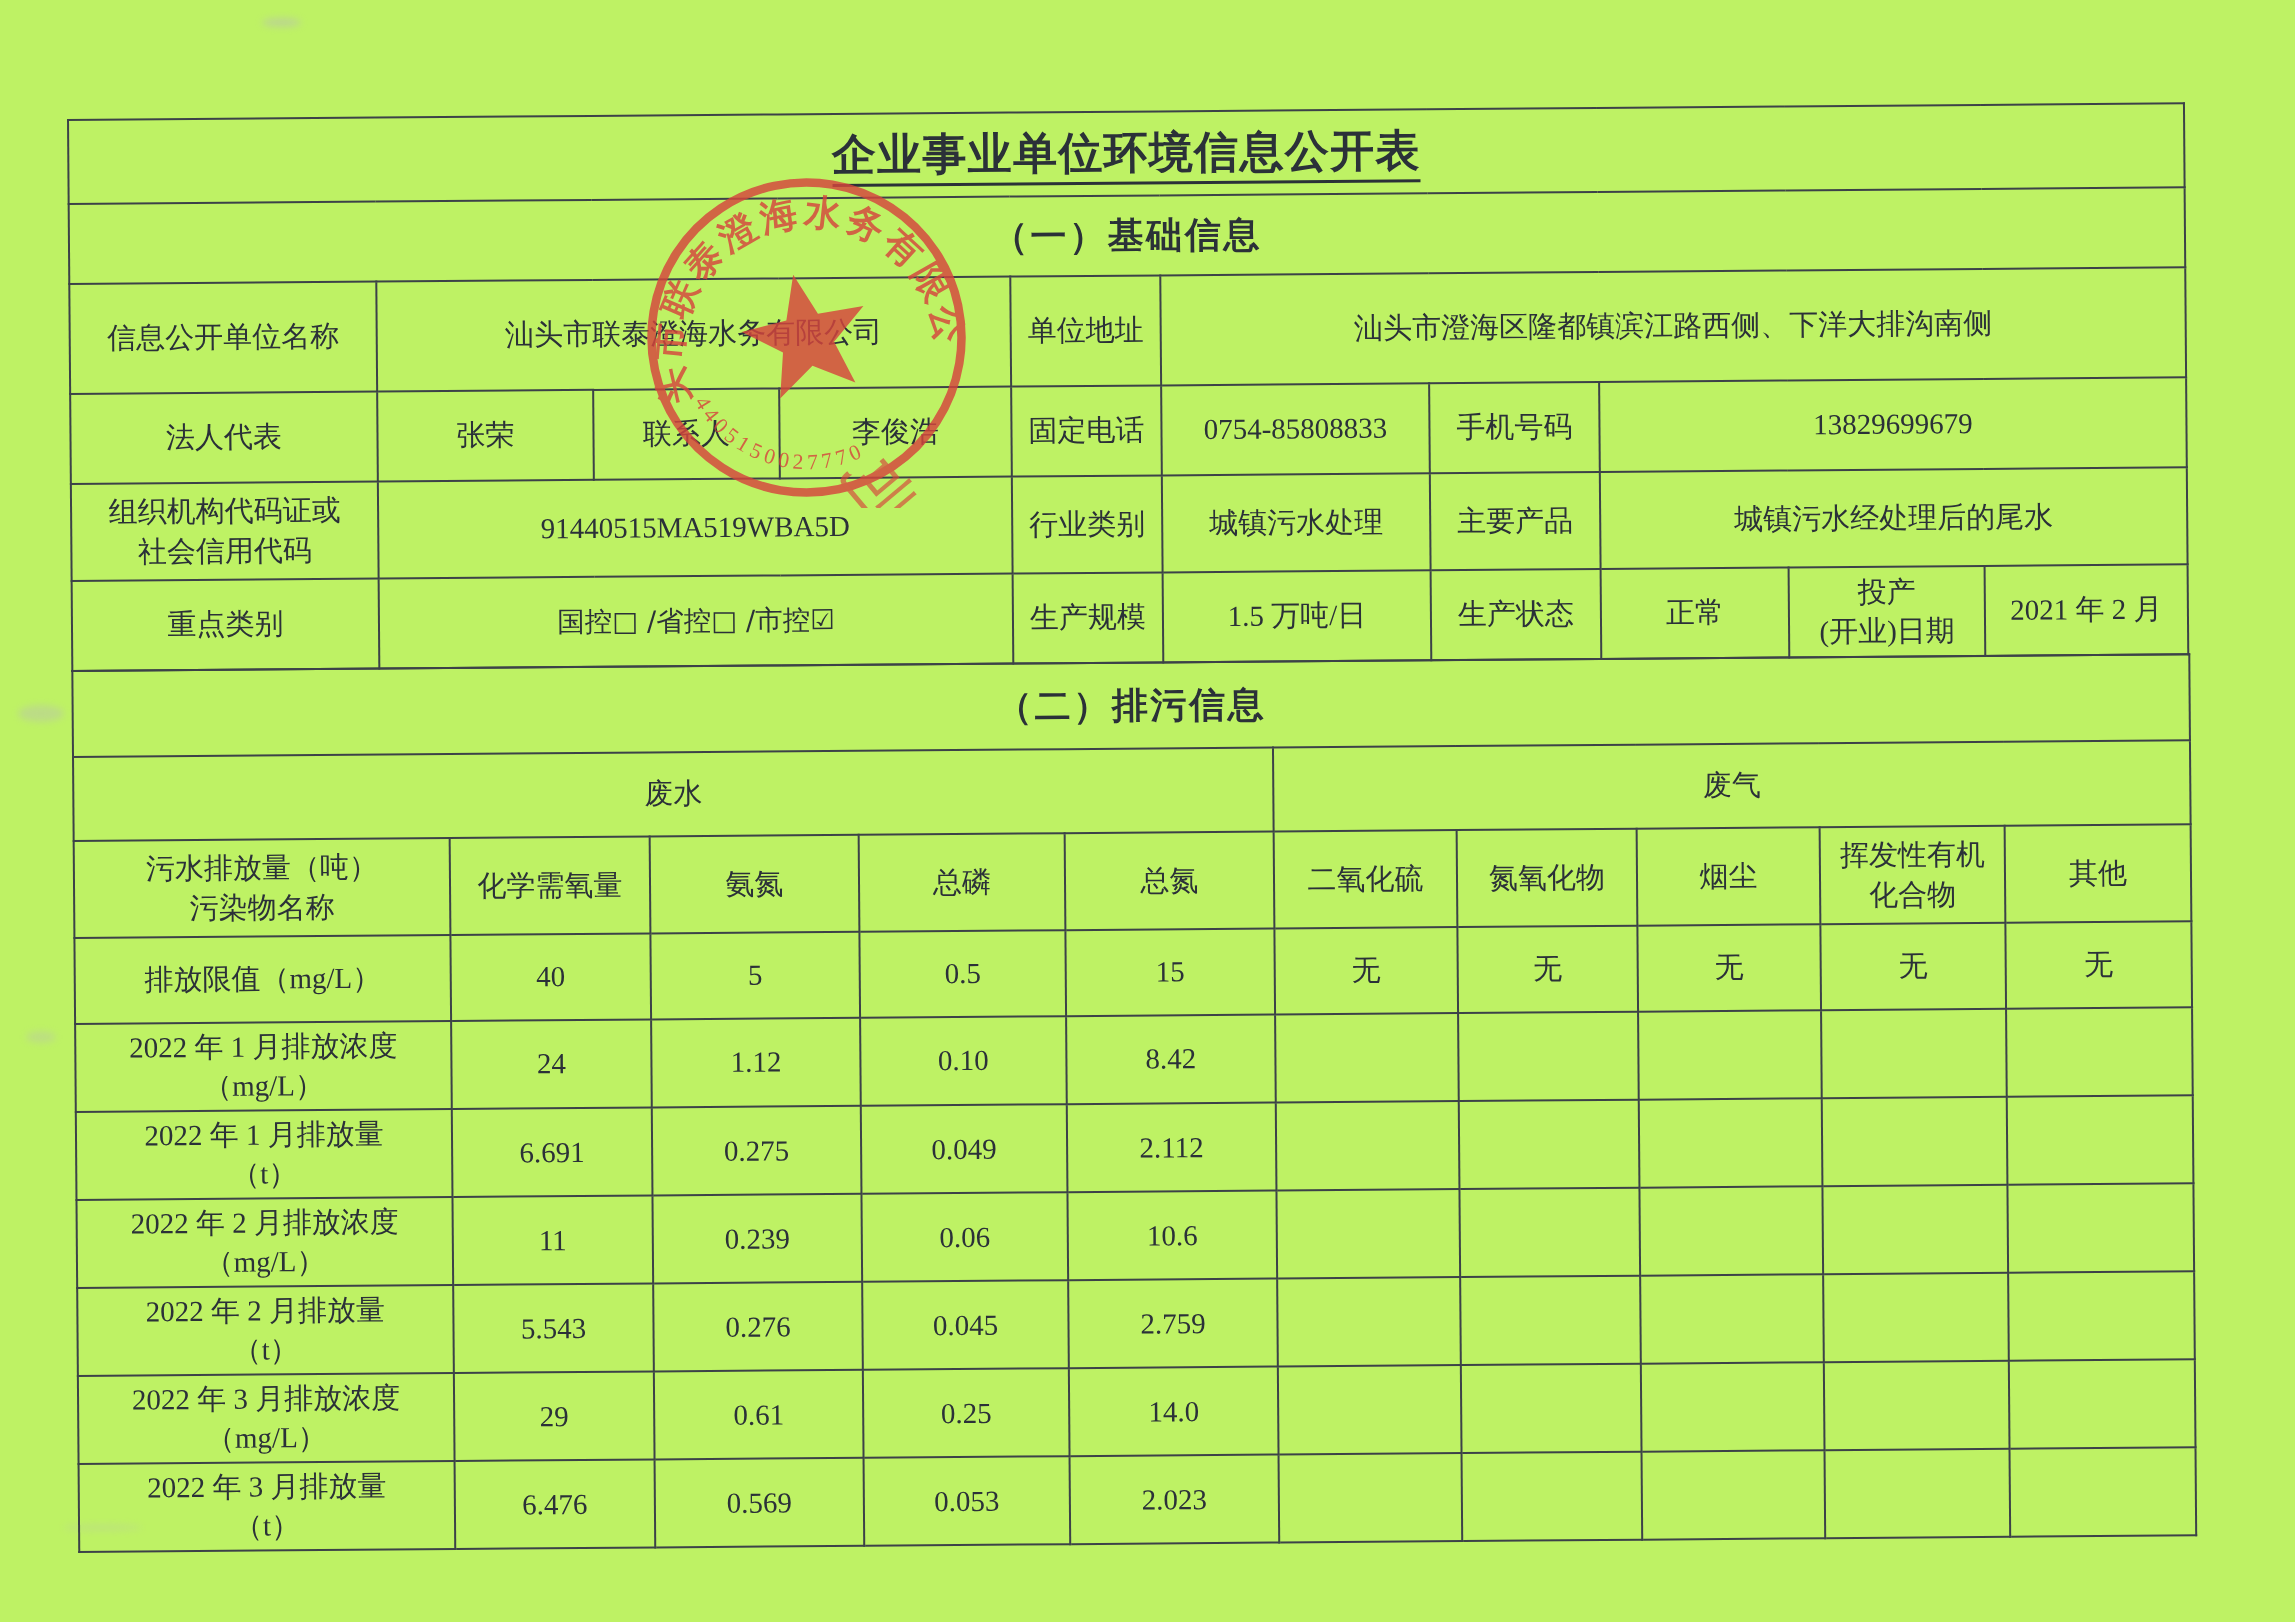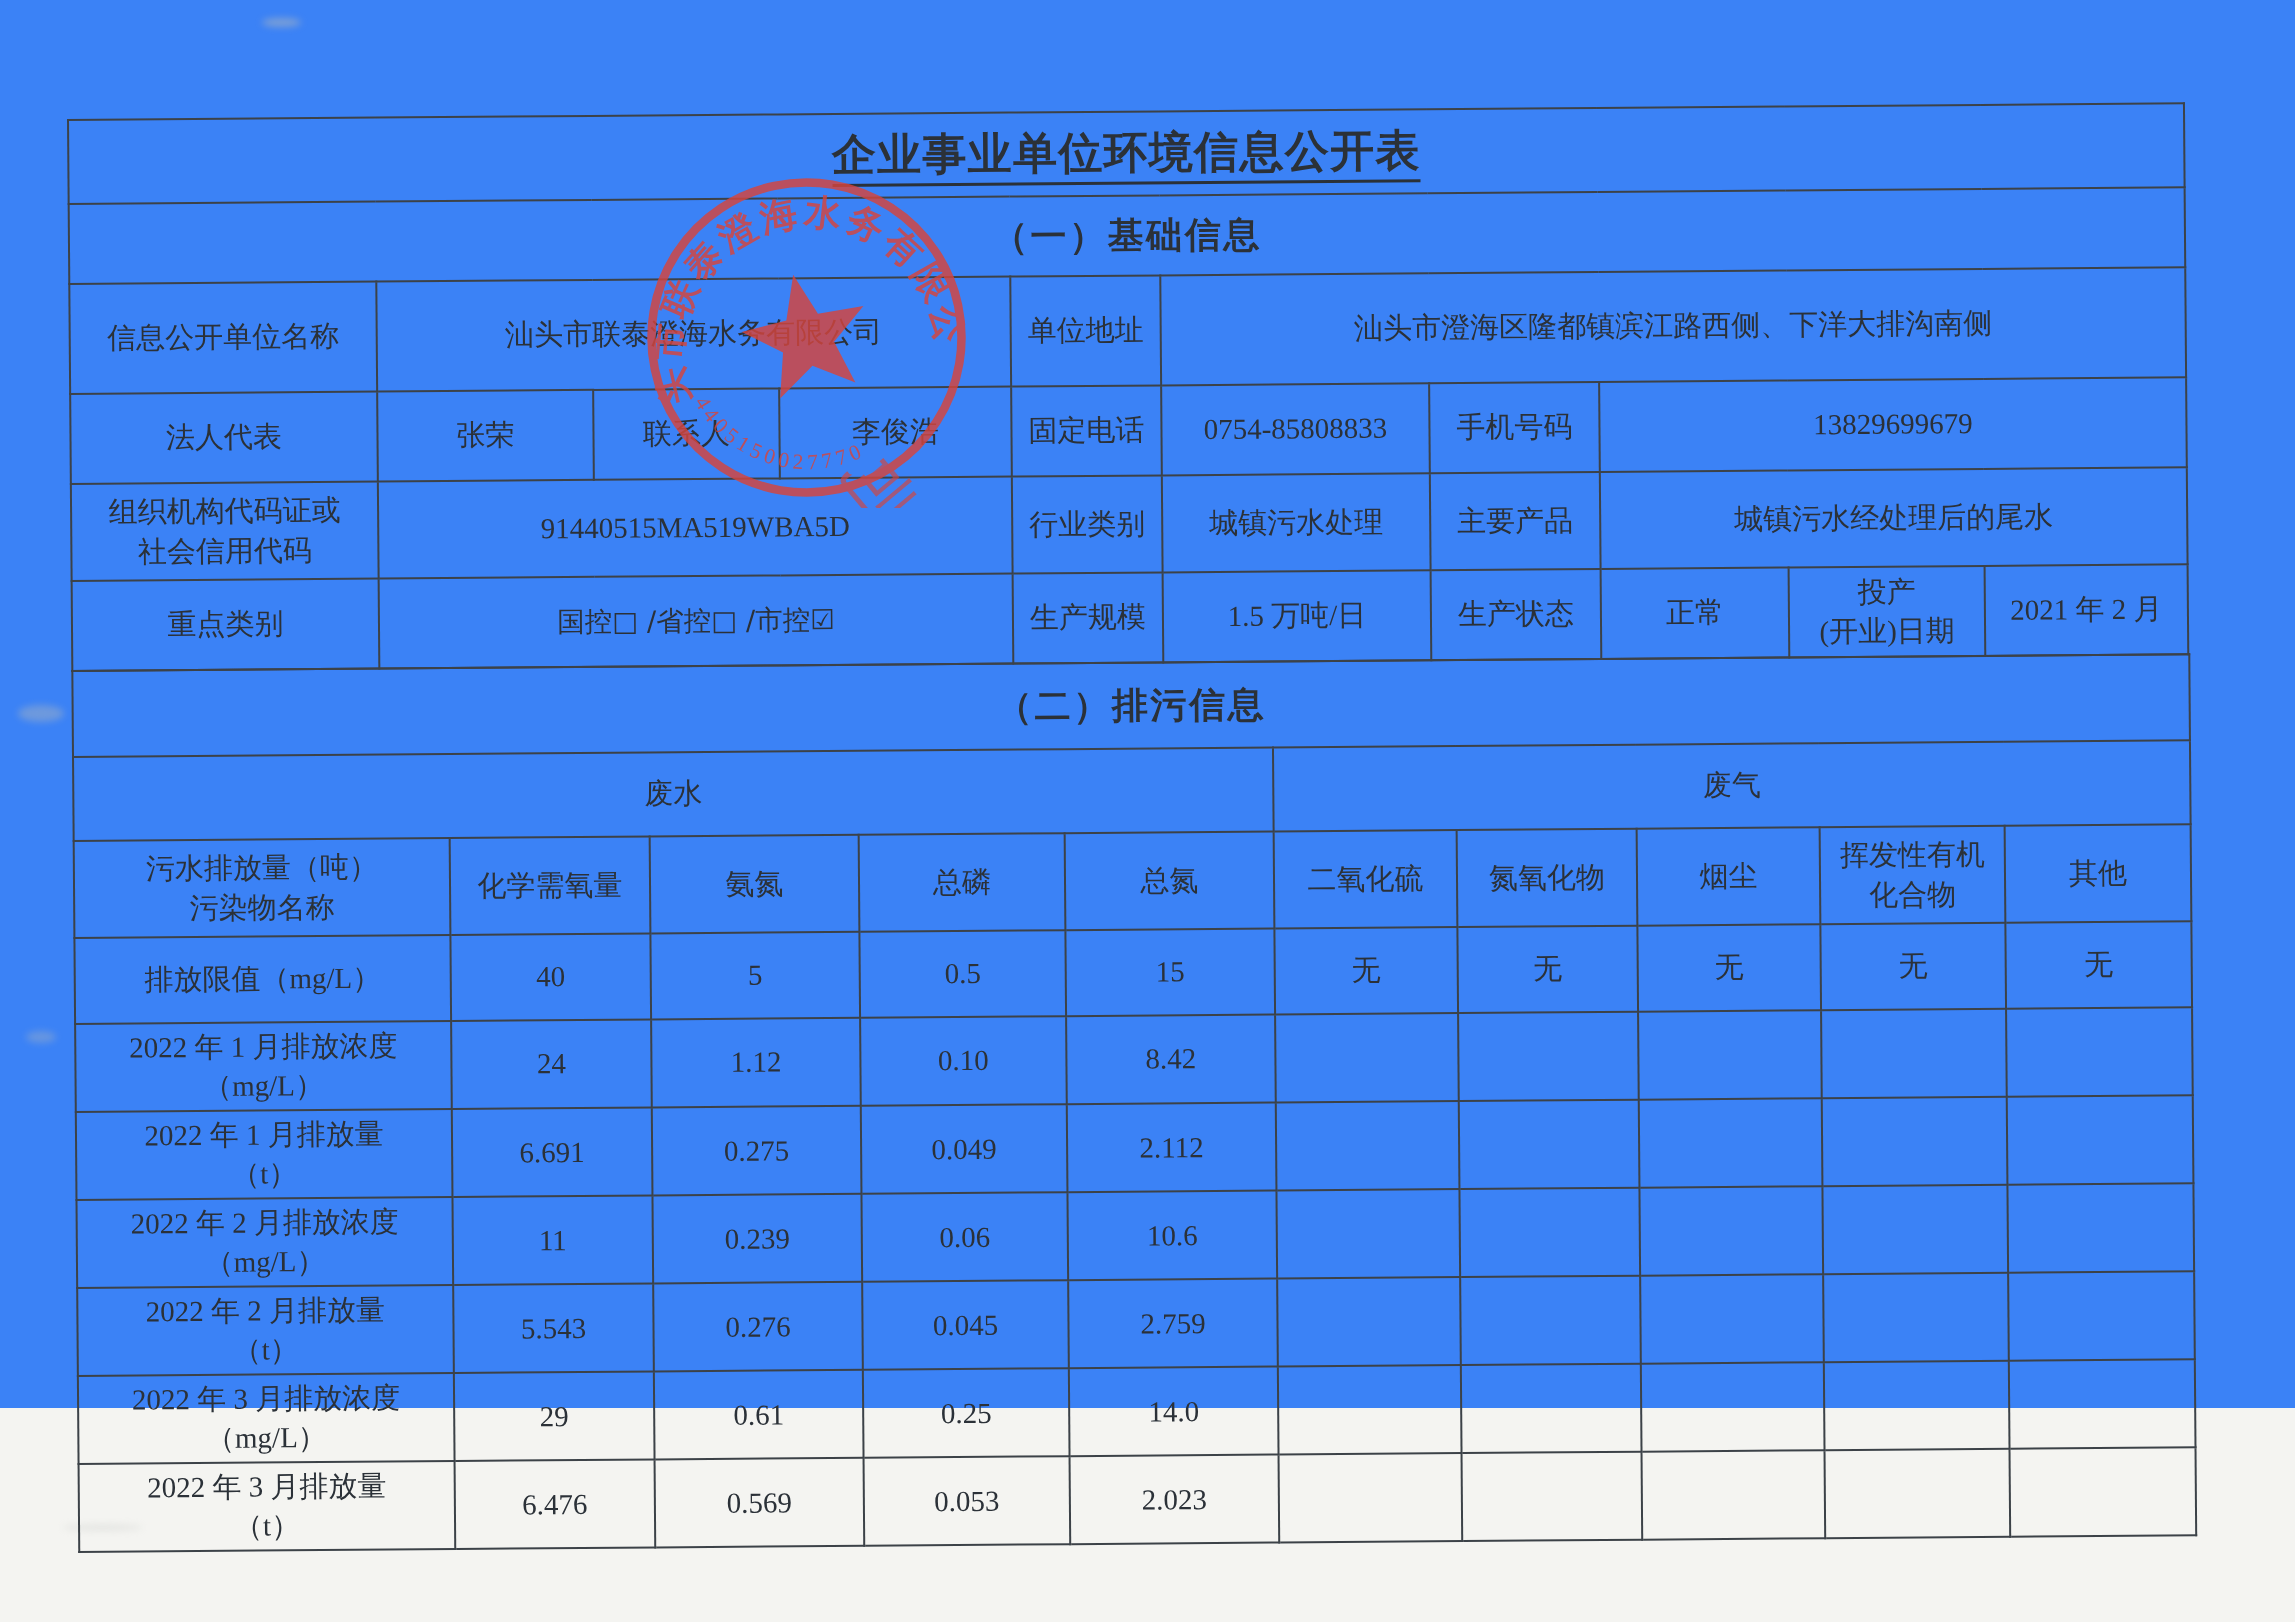--- a/index.html
+++ b/index.html
@@ -1,18 +1,18 @@
 <!DOCTYPE html>
 <html style="font-size:10.5px"><head>
 <meta charset="utf-8">
 <style>
   html,body{margin:0;padding:0;}
   body{width:2295px;height:1622px;overflow:hidden;background:#f4f4f1;
        font-family:"Liberation Serif","DejaVu Serif",serif;color:#2b3138;}
-  .page{position:relative;width:2295px;height:1408px;background:#3b82f6;}
+  .page{position:relative;width:2295px;height:1622px;background:#bef264;}
   .doc{position:absolute;left:67px;top:119px;width:2118px;
        transform:rotate(-0.45deg);transform-origin:top left;}
   table{border-collapse:collapse;table-layout:fixed;width:2118px;}
   td{border:2px solid #3c4248;text-align:center;vertical-align:middle;
      font-size:29px;line-height:1.35;padding:3.9px 6.5px;overflow:hidden;}
   .preline{white-space:pre-line;}
   .title-cell{font-size:44px;font-weight:700;letter-spacing:1.3px;}
   .title-underline{border-bottom:3.3px solid #2b3138;padding-bottom:3.9px;}
   .section-cell{font-size:36px;font-weight:700;letter-spacing:2.6px;}
   .tblB{margin-top:-2px;}

